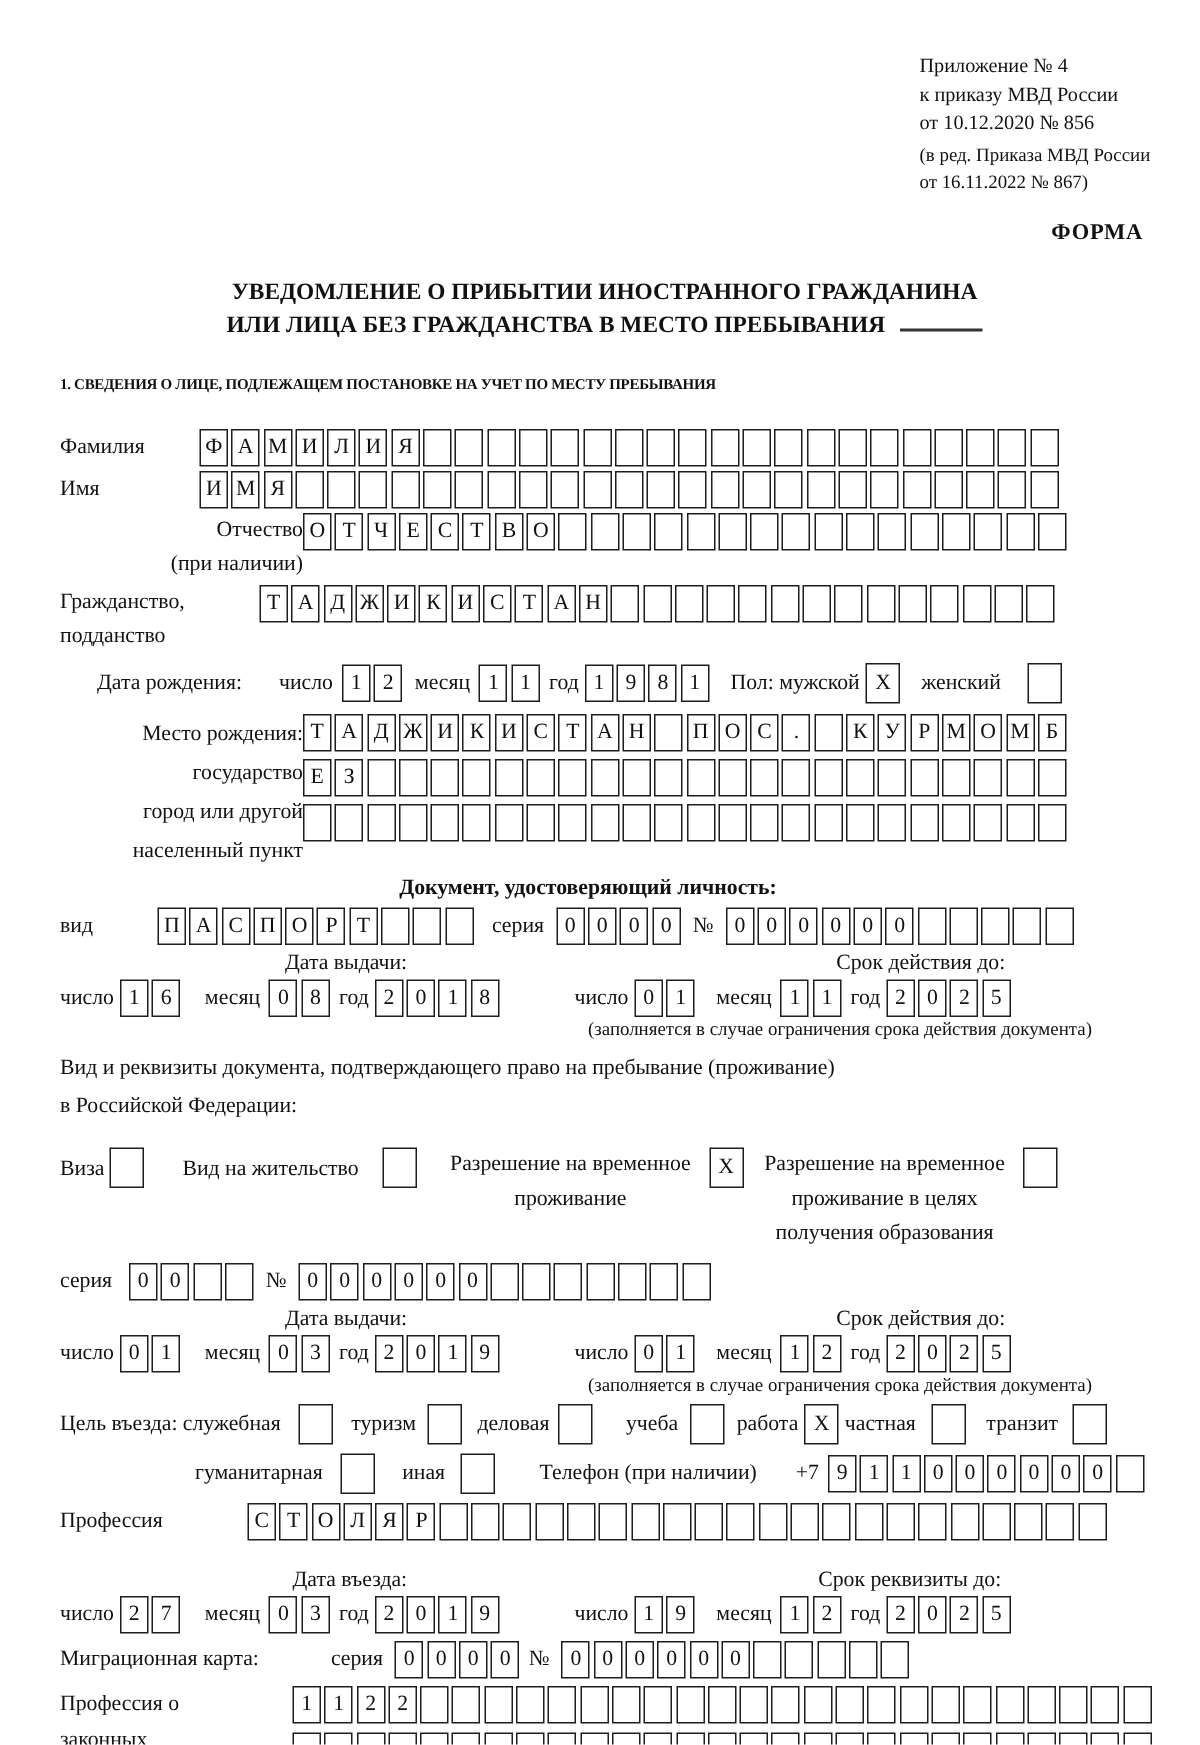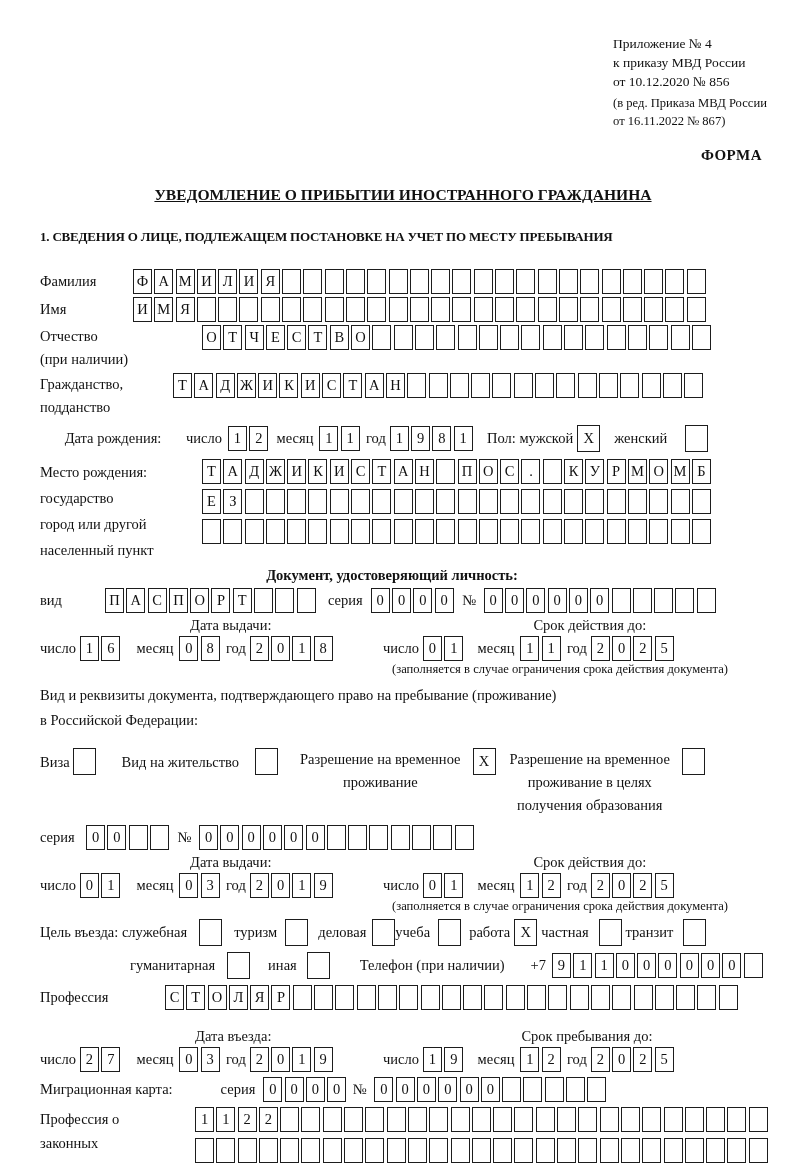--- a/index.html
+++ b/index.html
@@ -11,66 +11,67 @@
   }
   .page { width:800px; height:943px; padding:34px 6px 0 40px; position:relative; }
 
   
   .hdr { margin-left:573px; line-height:19px; font-size:13.5px; }
   .hdr .small { font-size:12.6px; line-height:18px; }
   .hdr .gap { height:3px; }
   .forma { text-align:right; padding-right:32px; font-weight:bold; font-size:15px; margin-top:17px; letter-spacing:.5px; }
 
   
-  .title { text-align:center; padding-right:28px; font-weight:bold; font-size:15.6px; line-height:22px; margin-top:20px;text-decoration:underline; }
+  .title { text-align:center; padding-right:28px; font-weight:bold; font-size:15.6px; line-height:22px; margin-top:20px; }
   .blank-line { display:inline-block; width:55px; border-bottom:2px solid #333; height:14px; margin-left:10px; }
-  .sec-head { font-weight:bold; font-size:13px; margin-top:23px; letter-spacing:-0.2px; }
+  .sec-head { font-weight:bold; font-size:10px; margin-top:23px; letter-spacing:-0.2px; }
 
   
   .row { display:flex; align-items:center; margin-bottom:3px; }
   .row-top { display:flex; align-items:flex-start; }
   .cells { display:inline-flex; }
   .cell {
     display:inline-block; width:19px; height:25px;
     border:1.6px solid #1d1d1d; margin-right:2.3px;
     text-align:center; line-height:22px; font-size:14.5px; flex:0 0 auto;
   }
   .cbx {
     display:inline-block; width:23px; height:27px;
     border:1.7px solid #1d1d1d; text-align:center; line-height:24px;
     font-size:14.5px; flex:0 0 auto;
   }
   .lbl { display:inline-block; }
   .lw93 { width:93px; flex:0 0 93px; }
   .lw133 { width:133px; flex:0 0 133px; }
-  .lw162 { width:162px; flex:0 0 162px; }
+  .lw162 { width:162px; flex:0 0 162px;text-align:right; }
   .two-line { line-height:23px; }
   .mr6 { margin-right:6px; } .mr4 { margin-right:4px; }
   .note { font-size:12.6px; }
   .doc-head { text-align:center; padding-right:50px; font-weight:bold; margin-top:4px; margin-bottom:4px; }
-  .date-heads { display:flex; margin-top:3px; margin-bottom:2px; }
+  .date-heads { display:flex; margin-top:3px; margin-bottom:2px;gap:24px; }
   .stack { text-align:center; line-height:23px; }
 </style>
 </head>
 <body>
 
 <div class="page">
 
   <div class="hdr">
     <div>Приложение № 4</div>
     <div>к приказу МВД России</div>
     <div>от 10.12.2020 № 856</div>
     <div class="gap"></div>
     <div class="small">(в ред. Приказа МВД России</div>
     <div class="small">от 16.11.2022 № 867)</div>
   </div>
   <div class="forma">ФОРМА</div>
 
   <div class="title">
     <div>УВЕДОМЛЕНИЕ О ПРИБЫТИИ ИНОСТРАННОГО ГРАЖДАНИНА</div>
+    <div><span>ИЛИ ЛИЦА БЕЗ ГРАЖДАНСТВА В МЕСТО ПРЕБЫВАНИЯ</span><span class="blank-line"></span></div>
   </div>
 
   <div class="sec-head">1. СВЕДЕНИЯ О ЛИЦЕ, ПОДЛЕЖАЩЕМ ПОСТАНОВКЕ НА УЧЕТ ПО МЕСТУ ПРЕБЫВАНИЯ</div>
 
   <div class="row" style="margin-top:24px;">
     <span class="lbl lw93">Фамилия</span>
     <span class="cells">
         <span class="cell">Ф</span>
         <span class="cell">А</span>
         <span class="cell">М</span>
@@ -482,27 +483,27 @@
   </div>
   <div class="note" style="margin-left:352px; margin-bottom:5px;">(заполняется в случае ограничения срока действия документа)</div>
 
   <div class="row" style="margin-bottom:6px;">
     <span class="lbl">Цель въезда: служебная</span>
     <span class="cbx" style="margin-left:12px;"></span>
     <span class="lbl" style="margin-left:12px;">туризм</span>
     <span class="cbx" style="margin-left:8px;"></span>
     <span class="lbl" style="margin-left:10px;">деловая</span>
     <span class="cbx" style="margin-left:6px;"></span>
-    <span class="lbl" style="margin-left:0;text-align:center;">учеба</span>
+    <span class="lbl" style="margin-left:22px;text-align:center;">учеба</span>
     <span class="cbx" style="margin-left:8px;"></span>
     <span class="lbl" style="margin-left:8px;">работа</span>
     <span class="cbx" style="margin-left:4px;">X</span>
     <span class="lbl" style="margin-left:4px;">частная</span>
     <span class="cbx" style="margin-left:10px;"></span>
-    <span class="lbl" style="margin-left:4px;">транзит</span>
+    <span class="lbl" style="margin-left:14px;">транзит</span>
     <span class="cbx" style="margin-left:10px;"></span>
   </div>
   <div class="row" style="margin-bottom:6px;">
     <span class="lbl" style="margin-left:90px;">гуманитарная</span>
     <span class="cbx" style="margin-left:12px;"></span>
     <span class="lbl" style="margin-left:18px;">иная</span>
     <span class="cbx" style="margin-left:10px;"></span>
     <span class="lbl" style="margin-left:30px;">Телефон (при наличии)</span>
     <span class="lbl" style="margin-left:26px;">+7</span>
     <span class="cells" style="margin-left:6px;">
@@ -547,21 +548,21 @@
         <span class="cell"></span>
         <span class="cell"></span>
         <span class="cell"></span>
         <span class="cell"></span>
         <span class="cell"></span>
       </span>
   </div>
 
   <div class="date-heads">
     <span style="margin-left:155px;">Дата въезда:</span>
-    <span style="margin-left:250px;">Срок пребывания до:</span>
+    <span style="margin-left:250px;">Срок реквизиты до:</span>
   </div>
   <div class="row" style="margin-bottom:5px;">
     <span class="lbl mr4">число</span>
     <span class="cells mr6">
         <span class="cell">2</span>
         <span class="cell">7</span>
       </span>
     <span class="lbl mr6" style="margin-left:8px;">месяц</span>
     <span class="cells mr4">
         <span class="cell">0</span>

